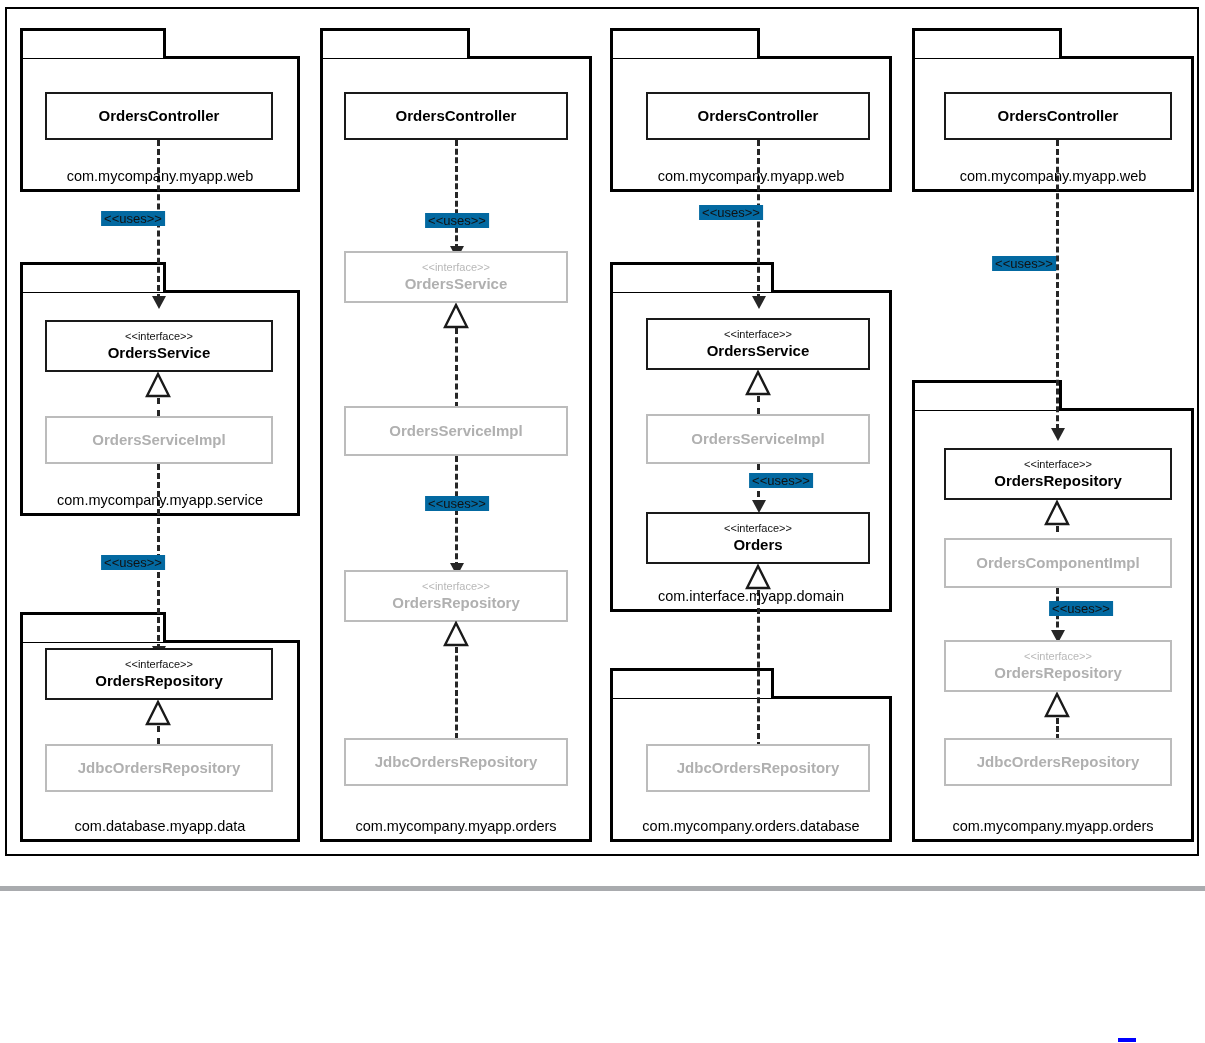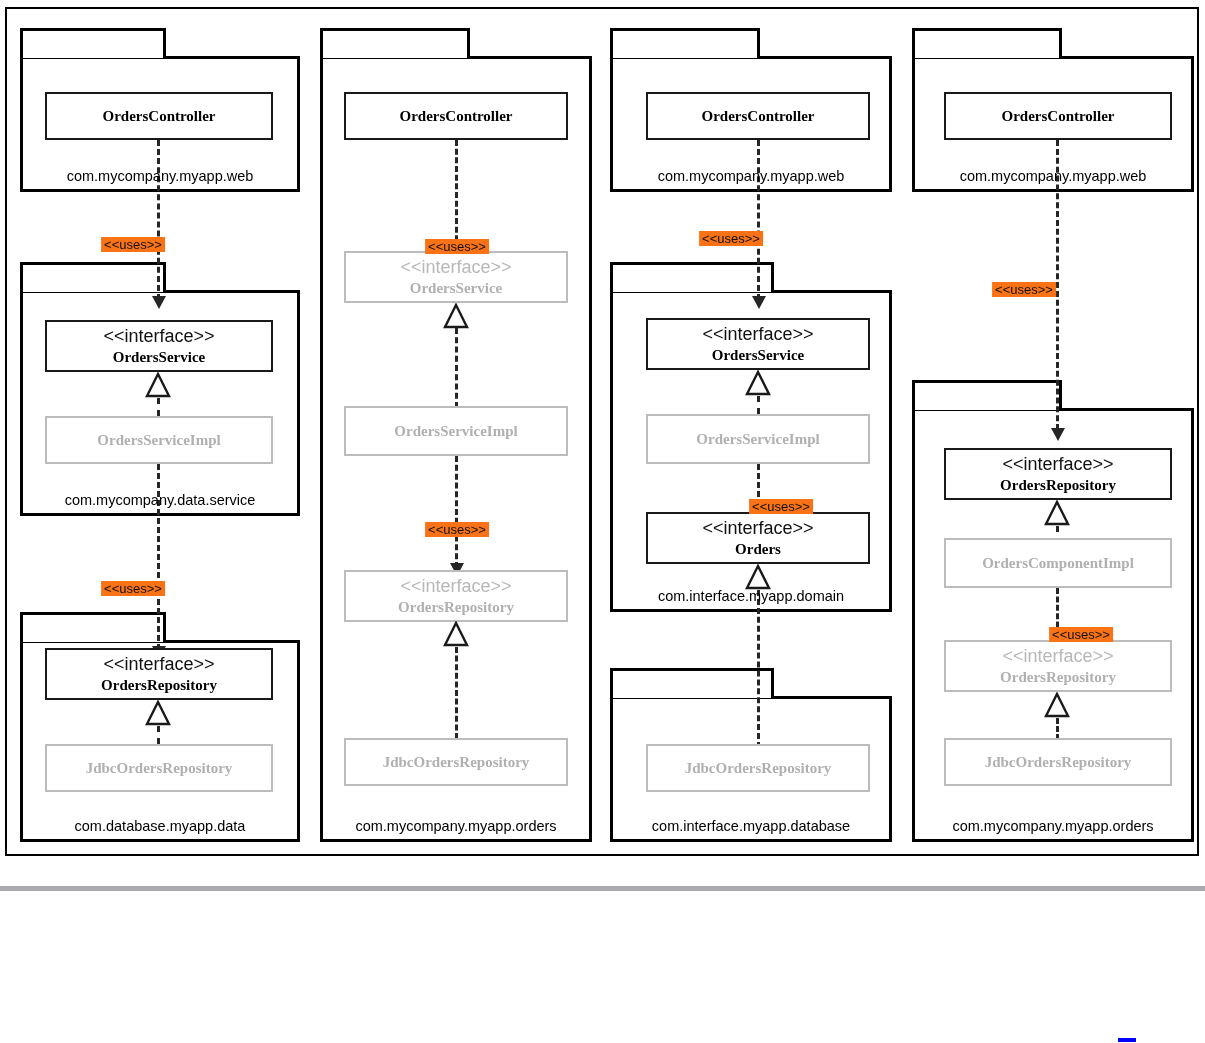--- a/index.html
+++ b/index.html
@@ -79,22 +79,22 @@
     flex-direction: column;
     align-items: center;
     justify-content: center;
     z-index: 6;
     line-height: 1.22;
     text-align: center;
   }
   .node.solid { border: 2px solid #1a1a1a; }
   .node.ghost { border: 2px solid #bcbcbc; }
 
-  .node .stereo { font-size: 18px; font-weight: normal; }
-  .node .nm     { font-size: 15px; font-weight: bold; font-family: Liberation Serif, serif; }
+  .node .stereo { font-size: 11px; font-weight: normal; }
+  .node .nm     { font-size: 15px; font-weight: bold; }
 
   .node.solid .stereo { color: #111111; }
   .node.solid .nm     { color: #000000; }
   .node.ghost .stereo { color: #b8b8b8; }
   .node.ghost .nm     { color: #b0b0b0; }
 
   
   .dash {
     position: absolute;
     width: 0;
@@ -116,26 +116,25 @@
   .tri-hollow {
     position: absolute;
     z-index: 7;
   }
   .tri-hollow svg { display: block; }
 
   .uses-label {
     position: absolute;
     font-size: 13px;
     color: #111;
-    background: #f97316;
+    background: #0369a1;
     padding: 0 3px;
     z-index: 8;
     white-space: nowrap;
     transform: translateX(-50%);
-    margin-top: 26px;
   }
 </style>
 </head>
 <body>
 
 <div id="page">
 
   <div id="outer-frame"></div>
 
   <div class="pkg" style="left:20px; top:28px; width:280px; height:164px;">
@@ -147,21 +146,21 @@
     <span class="nm">OrdersController</span>
   </div>
 
   <div class="dash" style="left:157px; top:140px; height:160px;"></div>
   <div class="uses-label" style="left:133px; top:211px;">&lt;&lt;uses&gt;&gt;</div>
   <div class="arrow-open" style="left:152px; top:296px;"></div>
 
   <div class="pkg" style="left:20px; top:262px; width:280px; height:254px;">
     <div class="pkg-tab" style="width:146px;"></div>
     <div class="pkg-body"></div>
-    <div class="pkg-label">com.mycompany.data.service</div>
+    <div class="pkg-label">com.mycompany.myapp.service</div>
   </div>
   <div class="node solid" style="left:45px; top:320px; width:228px; height:52px;">
     <span class="stereo">&lt;&lt;interface&gt;&gt;</span>
     <span class="nm">OrdersService</span>
   </div>
 
   <div class="dash" style="left:157px; top:398px; height:18px;"></div>
   <div class="tri-hollow" style="left:145px; top:372px;">
     <svg width="26" height="26" viewBox="0 0 26 26">
         <polygon points="13,2 24,24 2,24" fill="#ffffff" stroke="#1a1a1a" stroke-width="2.4"></polygon>
@@ -290,21 +289,21 @@
   <div class="dash" style="left:757px; top:590px; height:158px;"></div>
   <div class="tri-hollow" style="left:745px; top:564px;">
     <svg width="26" height="26" viewBox="0 0 26 26">
         <polygon points="13,2 24,24 2,24" fill="#ffffff" stroke="#1a1a1a" stroke-width="2.4"></polygon>
       </svg>
   </div>
 
   <div class="pkg" style="left:610px; top:668px; width:282px; height:174px;">
     <div class="pkg-tab" style="width:164px;"></div>
     <div class="pkg-body"></div>
-    <div class="pkg-label">com.interface.myapp.database</div>
+    <div class="pkg-label">com.mycompany.orders.database</div>
   </div>
   <div class="node ghost" style="left:646px; top:744px; width:224px; height:48px;">
     <span class="nm">JdbcOrdersRepository</span>
   </div>
 
   <div class="pkg" style="left:912px; top:28px; width:282px; height:164px;">
     <div class="pkg-tab" style="width:150px;"></div>
     <div class="pkg-body"></div>
     <div class="pkg-label">com.mycompany.myapp.web</div>
   </div>

